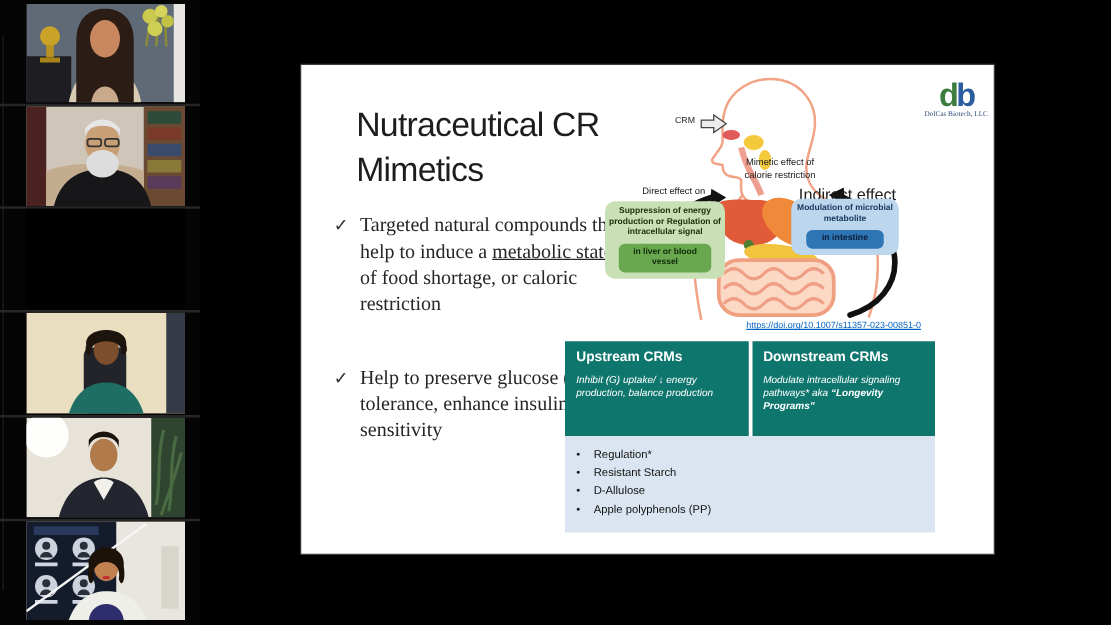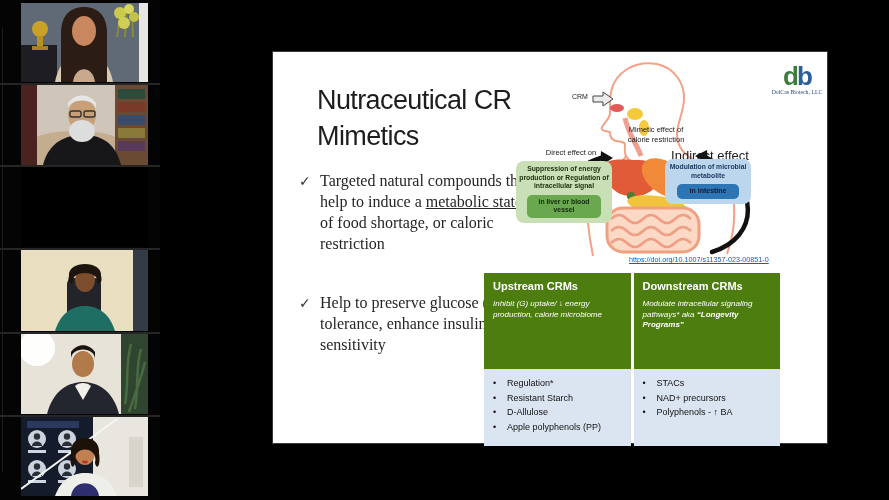--- a/index.html
+++ b/index.html
@@ -10,21 +10,21 @@
   .sidebar{position:absolute;left:0;top:0;width:160px;height:500px;background:#040404;}
   .vline{position:absolute;left:2px;top:28px;width:1px;height:444px;background:#1c1c1c;}
   .sep{position:absolute;left:0;width:160px;height:2px;background:#262626;}
   .tile{position:absolute;left:21px;width:127px;background:#000;overflow:hidden;}
   .tile svg{display:block;width:100%;height:100%;}
   .t1{top:3px;height:79px;} .t2{top:85px;height:80px;} .t3{top:167px;height:80px;}
   .t4{top:250px;height:81px;} .t5{top:334px;height:80px;} .t6{top:417px;height:79px;}
 
   
   .slide{position:absolute;left:241px;top:52px;width:554px;height:391px;background:#fff;
-         box-shadow:0 0 0 1px #3a3a3a;margin-left:32px;}
+         box-shadow:0 0 0 1px #3a3a3a;}
   .slide *{box-sizing:border-box;}
 
   .slide-title{position:absolute;left:44px;top:30px;width:210px;
       font-size:27px;line-height:36px;letter-spacing:-0.6px;color:#1d1d1d;font-weight:400;}
 
   .bullet{position:absolute;left:26px;display:flex;gap:7px;
       font-family:"Liberation Serif",serif;font-size:16px;line-height:21px;color:#262626;}
   .bullet .check{flex:0 0 14px;font-family:"DejaVu Sans",sans-serif;font-size:14px;color:#333;padding-top:1px;}
   .bullet .btxt{width:214px;}
   .b1{top:118px;} .b2{top:240px;}
@@ -53,21 +53,21 @@
 
   .logo{position:absolute;left:486px;top:12px;width:76px;text-align:center;}
   .logo .mark{font-weight:800;font-size:26px;line-height:24px;letter-spacing:-2px;}
   .logo .ld{color:#3c7d3e;} .logo .lb{color:#2b5d9e;}
   .logo .company{font-family:"Liberation Serif",serif;font-size:5.8px;color:#2b4a7a;margin-top:1px;}
 
   
   .crm-table{position:absolute;left:211px;top:221px;width:296px;}
   .trow{display:flex;gap:3px;}
   .tcell{flex:1 1 0;}
-  .thead .tcell{background:#4d7c0f;color:#fff;height:96px;padding:7px 9px 0;}
+  .thead .tcell{background:#0f766e;color:#fff;height:76px;padding:7px 9px 0;}
   .thead .ttitle{font-size:11px;font-weight:bold;}
   .thead .tsub{font-size:8px;line-height:10.5px;font-style:italic;margin-top:7px;}
   .tbody .tcell{background:#dbe5f1;height:77px;padding:5px 6px 0;}
   ul.cell-list{margin:2px 0 0;padding:0;list-style:none;}
   ul.cell-list li{position:relative;padding-left:17px;font-size:9px;line-height:14.5px;color:#111;}
   ul.cell-list li::before{content:"•";position:absolute;left:3px;}
 </style>
 </head>
 <body>
 
@@ -270,38 +270,31 @@
 
   <div class="logo">
     <div class="mark"><span class="ld">d</span><span class="lb">b</span></div>
     <div class="company">DolCas Biotech, LLC</div>
   </div>
 
   <div class="crm-table">
     <div class="trow thead">
       <div class="tcell">
         <div class="ttitle">Upstream CRMs</div>
-        <div class="tsub"><span>Inhibit (G) uptake/ ↓ energy production, calorie microbiome</span><strong></strong></div>
+        <div class="tsub"><span>Inhibit (G) uptake/ ↓ energy production, balance production</span><strong></strong></div>
       </div>
       <div class="tcell">
         <div class="ttitle">Downstream CRMs</div>
         <div class="tsub"><span>Modulate intracellular signaling pathways* aka </span><strong>“Longevity Programs”</strong></div>
       </div>
     </div>
     <div class="trow tbody">
       <div class="tcell">
         <ul class="cell-list">
             <li>Regulation*</li>
             <li>Resistant Starch</li>
             <li>D-Allulose</li>
             <li>Apple polyphenols (PP)</li>
           </ul>
       </div>
-      <div class="tcell">
-        <ul class="cell-list">
-            <li>STACs</li>
-            <li>NAD+ precursors</li>
-            <li>Polyphenols - ↑ BA</li>
-          </ul>
-      </div>
     </div>
   </div>
 </div>
 
 </body></html>

